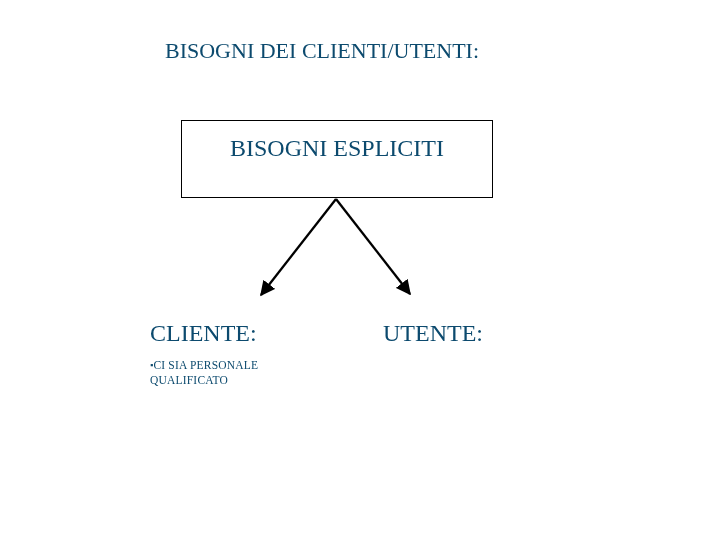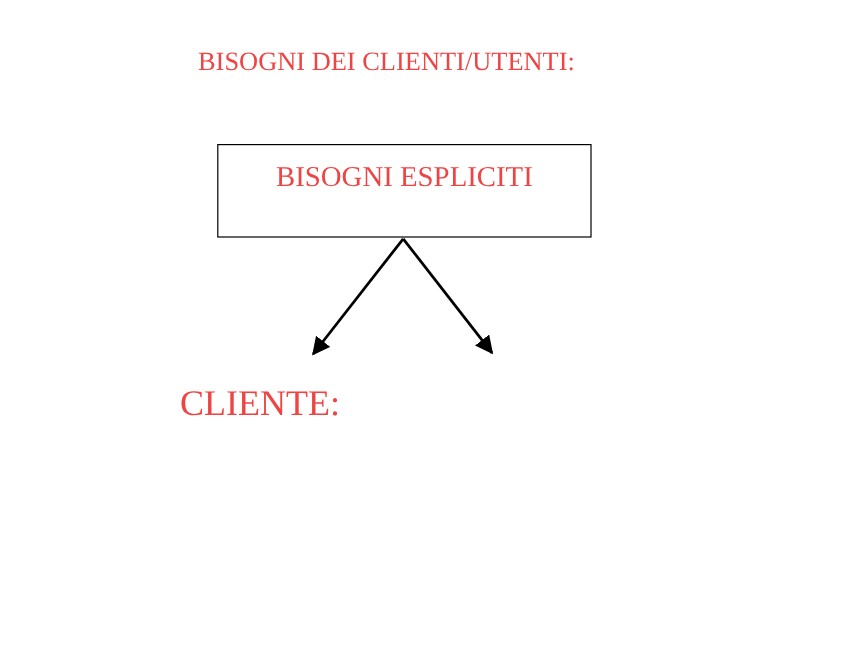--- a/index.html
+++ b/index.html
@@ -45,56 +45,60 @@
     height: 540px;
     pointer-events: none;
   }
   .column {
     position: absolute;
     top: 320px;
   }
   .column-cliente { left: 150px; width: 130px; }
   .column-utente  { left: 383px; width: 230px; }
   .column-heading {
-    font-size: 30px;
+    font-size: 24px;
     line-height: 1.15;
     white-space: nowrap;
   }
   .bullet-line {
     margin-top: 10px;
     font-size: 11.5px;
     line-height: 1.35;
     letter-spacing: 0.2px;
   }
   .bullet-marker {
     font-size: 9px;
     vertical-align: 1px;
   }
 </style>
 </head>
 <body>
 
-<div class="slide" style="background: rgb(255, 255, 255); color: #ef4444;">
+<div class="slide" style="background: rgb(255, 255, 255); color: #0c4a6e;">
 
   <div class="slide-title">BISOGNI DEI CLIENTI/UTENTI:</div>
 
   <div class="concept-box">
     <div class="concept-box-label">BISOGNI ESPLICITI</div>
   </div>
 
   <svg class="arrows-overlay" viewBox="0 0 720 540">
     <defs>
       <marker id="arrowhead" viewBox="0 0 10 10" refX="9" refY="5" markerWidth="6.5" markerHeight="6.5" orient="auto-start-reverse">
         <path d="M0,0 L10,5 L0,10 z" fill="#000"></path>
       </marker>
     </defs>
     <line x1="336" y1="199" x2="261" y2="295" stroke="#000" stroke-width="2.3" marker-end="url(#arrowhead)"></line>
     <line x1="336" y1="199" x2="410" y2="294" stroke="#000" stroke-width="2.3" marker-end="url(#arrowhead)"></line>
   </svg>
 
   <div class="column column-cliente">
     <div class="column-heading">CLIENTE:</div>
+    <div class="bullet-line">
+      <span class="bullet-marker">▪</span><span>CI SIA PERSONALE QUALIFICATO</span>
+    </div>
   </div>
 
   <div class="column column-utente">
+    <div class="column-heading">UTENTE:</div>
   </div>
 
 </div>
 
 </body></html>

